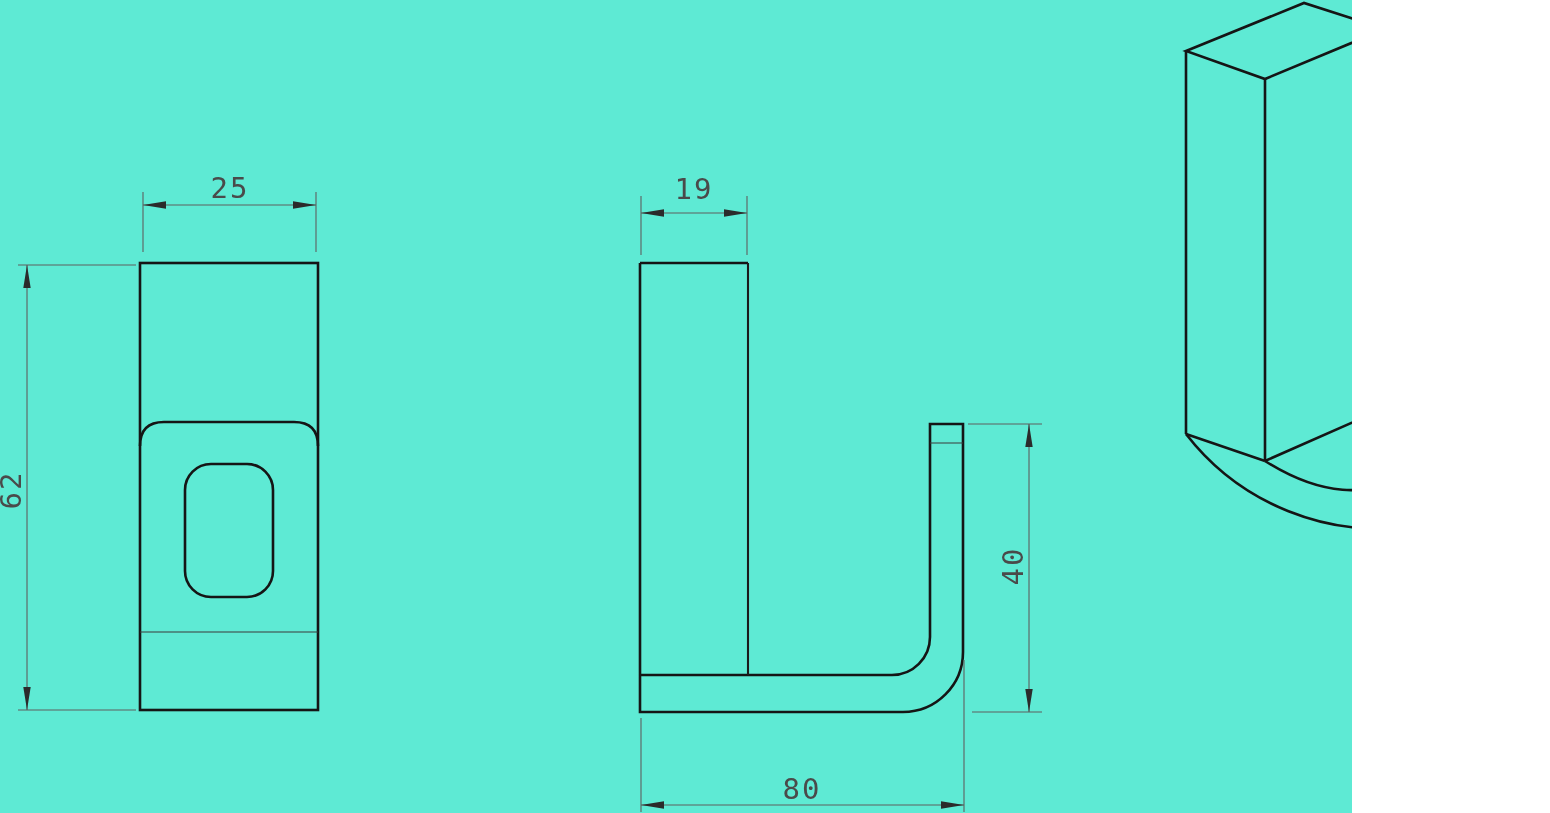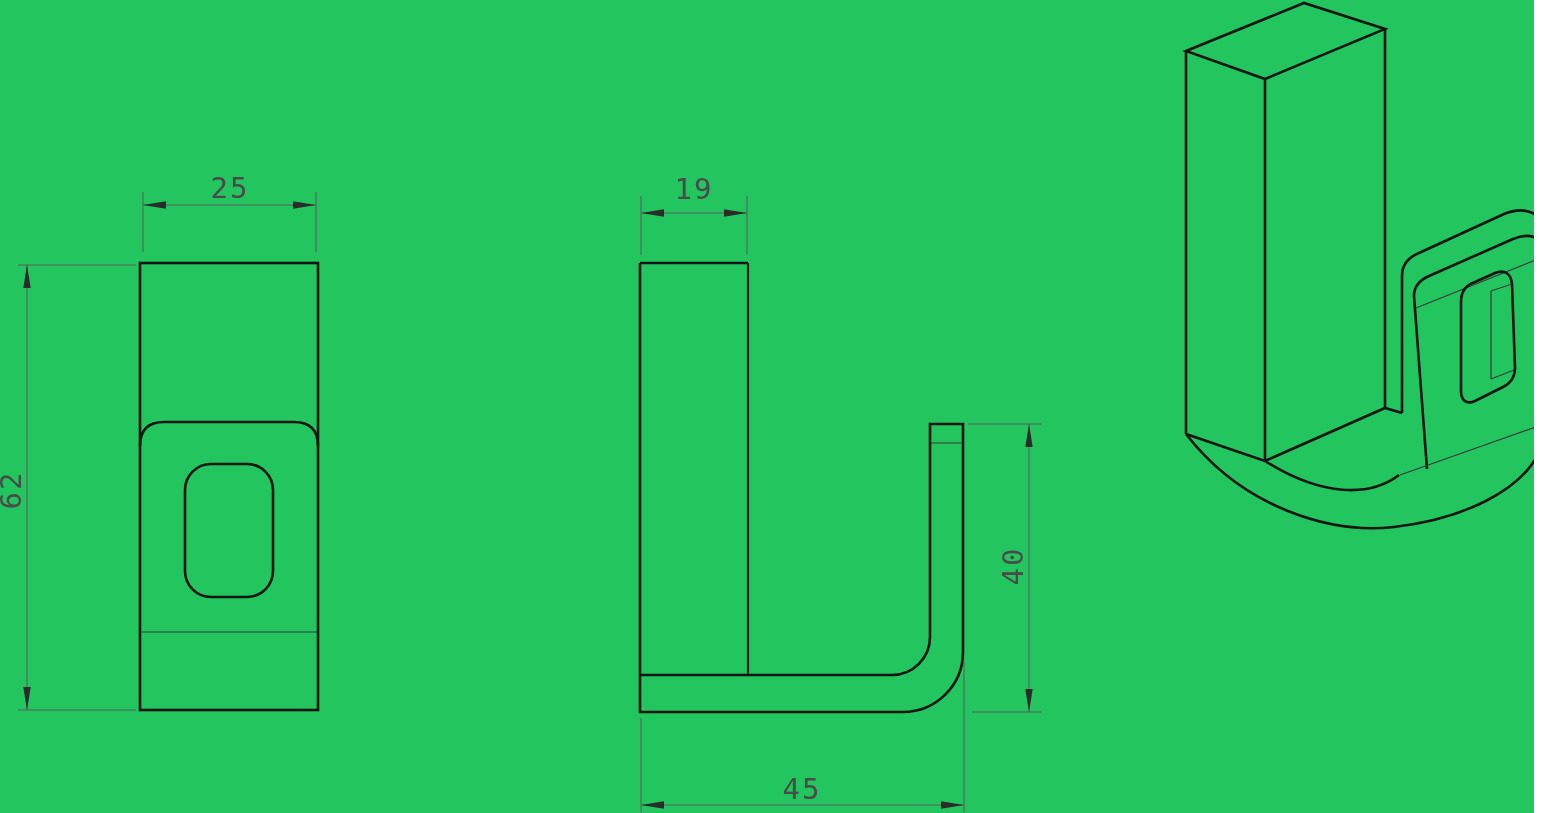--- a/index.html
+++ b/index.html
@@ -2,23 +2,23 @@
 <html><head>
 <meta charset="utf-8">
 <style>
   html, body {
     margin: 0;
     padding: 0;
     background: #ffffff;
   }
   .canvas {
     position: relative;
-    width: 1534px;
+    width: 1352px;
     height: 813px;
-    background: #22c55e;
+    background: #5eead4;
     overflow: hidden;
     font-family: "DejaVu Sans Mono", "Liberation Mono", monospace;
   }
   .drawing-svg {
     position: absolute;
     left: 0;
     top: 0;
   }
   .part-bold {
     fill: none;
@@ -142,15 +142,15 @@
   </svg>
 
   <span class="dim-label" style="left:230px; top:188px;">25</span>
 
   <span class="dim-label vertical" style="left:11px; top:490px;">62</span>
 
   <span class="dim-label" style="left:694px; top:189px;">19</span>
 
   <span class="dim-label vertical" style="left:1013px; top:566px;">40</span>
 
-  <span class="dim-label" style="left:802px; top:789px;">45</span>
+  <span class="dim-label" style="left:802px; top:789px;">80</span>
 
 </div>
 
 </body></html>

